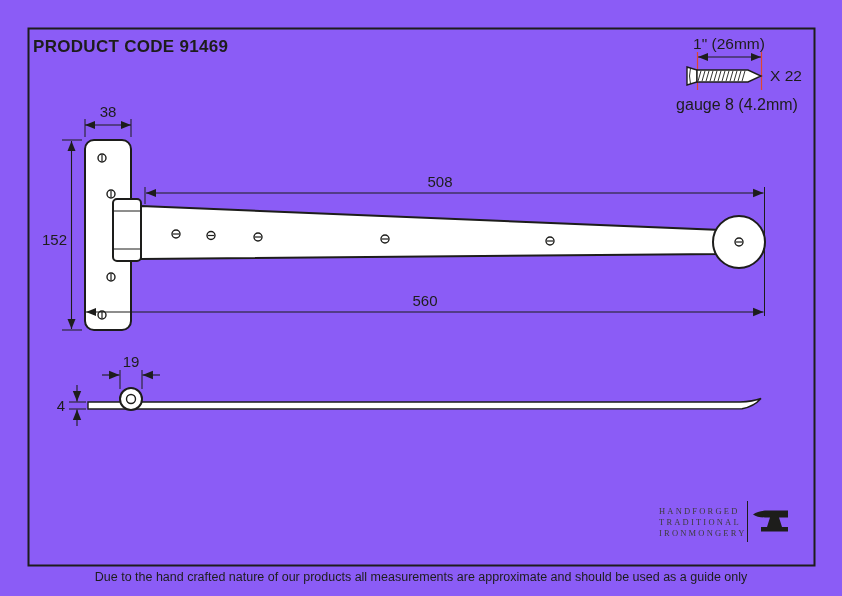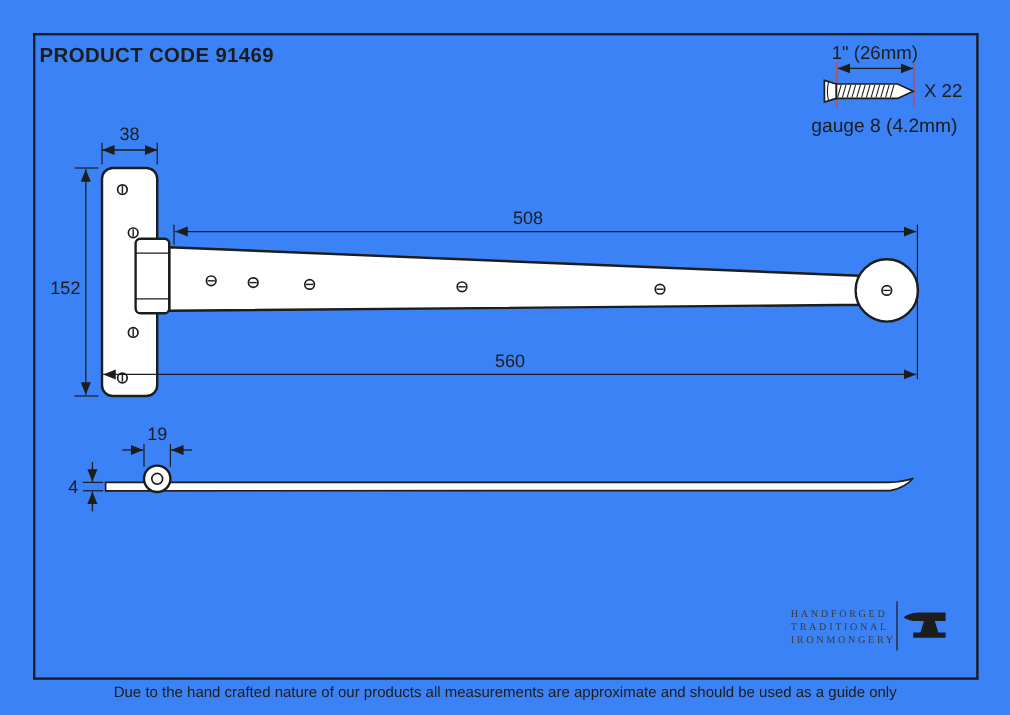--- a/index.html
+++ b/index.html
@@ -1,16 +1,16 @@
 <!DOCTYPE html>
 <html><head>
 <meta charset="utf-8">
 <style>
   html,body{margin:0;padding:0;background:#ffffff;}
-  .page{width:842px;height:596px;position:relative;background:#3b82f6;overflow:hidden;}
+  .page{width:842px;height:596px;position:relative;background:#8b5cf6;overflow:hidden;}
   svg{display:block;}
   text{font-family:"Liberation Sans",sans-serif;fill:#1d1d1b;}
   .t-title{font-size:17px;font-weight:700;letter-spacing:.3px;}
   .t-dim{font-size:15px;}
   .t-spec{font-size:15.5px;}
   .t-gauge{font-size:16px;}
   .t-footer{font-size:12.5px;}
   .t-logo{font-family:"Liberation Serif",serif;font-size:8.5px;letter-spacing:2.2px;fill:#3c3c3b;}
   .part{fill:#fff;stroke:#1d1d1b;stroke-width:2;}
   .part-thin{fill:#fff;stroke:#1d1d1b;stroke-width:1.4;}

